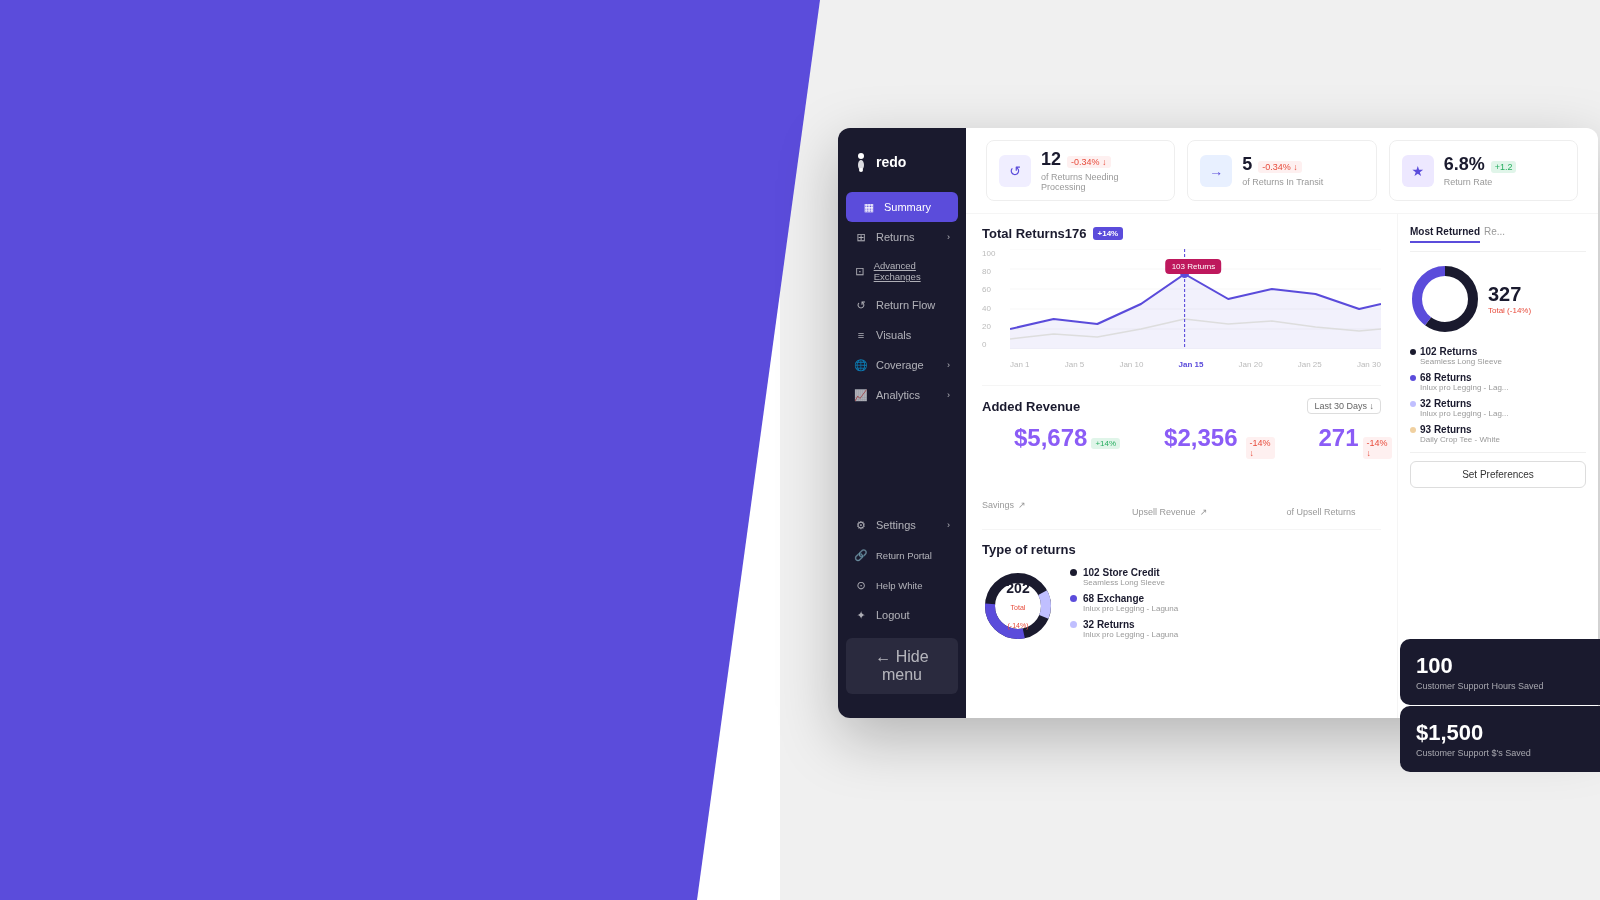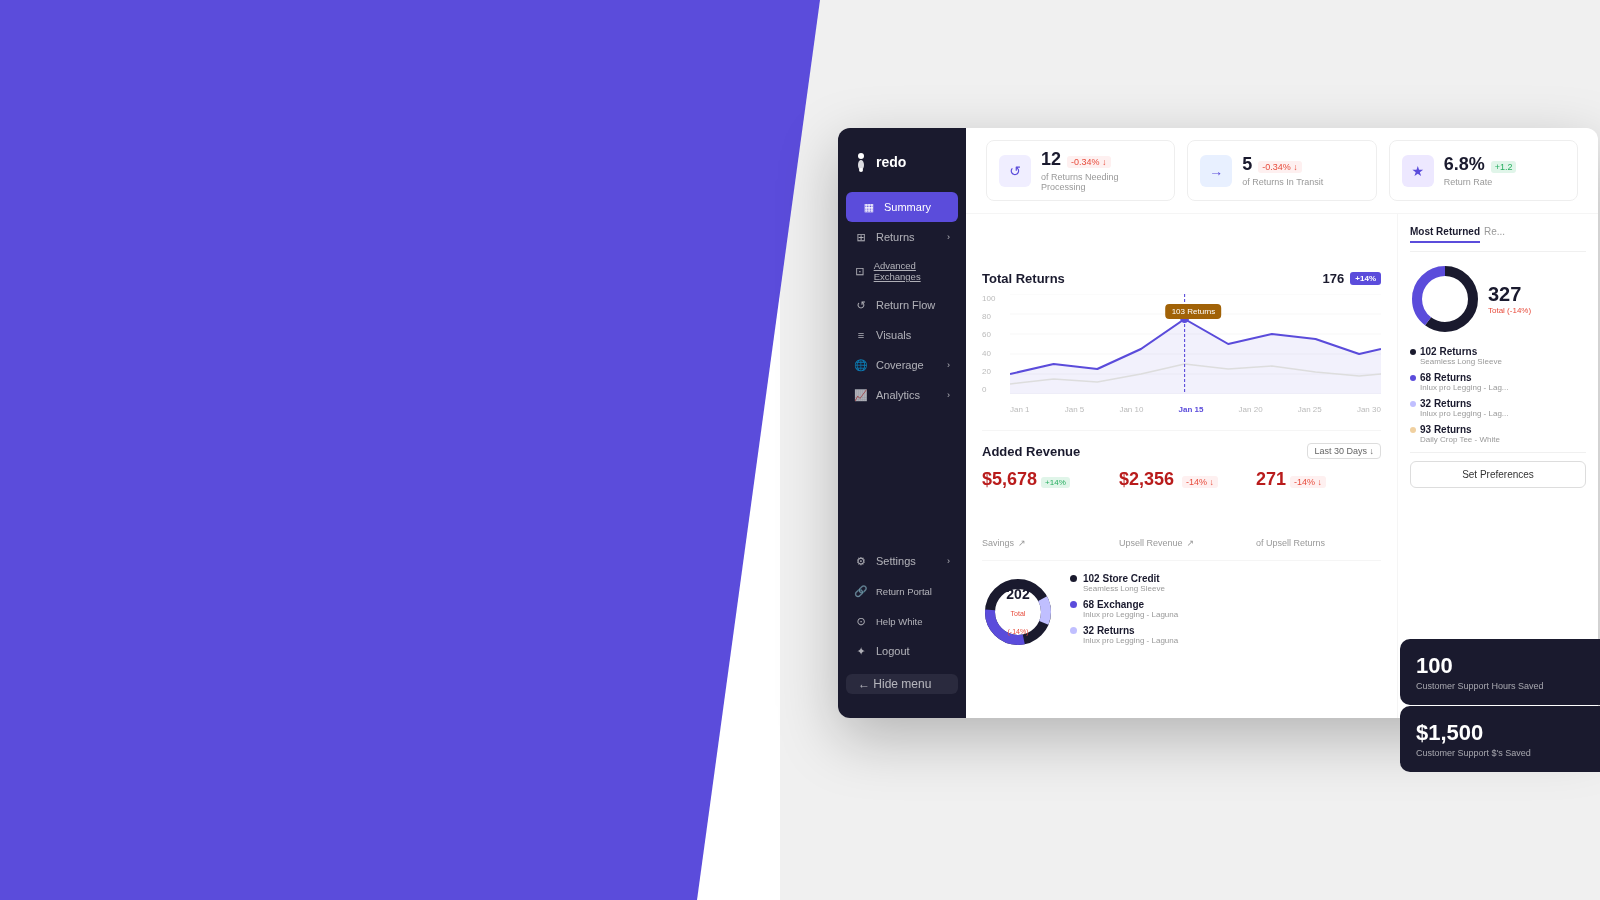--- a/index.html
+++ b/index.html
@@ -121,23 +121,23 @@
       font-size: 11px;
     }
     .nav-divider {
       flex: 1;
     }
     .hide-menu-btn {
       margin: 8px;
       background: #2a2a3e;
       border: none;
       color: rgba(255,255,255,0.65);
-      padding: 3px 12px;
+      padding: 10px 12px;
       border-radius: 6px;
-      font-size: 12px;
+      font-size: 16px;
       cursor: pointer;
       display: flex;
       align-items: center;
       gap: 6px;
       width: calc(100% - 16px);
     }
 
     
     .main-content {
       flex: 1;
@@ -247,23 +247,21 @@
       border-right: 1px solid #f5f5f5;
     }
 
     
     .chart-section {
       margin-bottom: 16px;
     }
     .chart-header {
       display: flex;
       align-items: center;
-      justify-content: space-between;
       margin-bottom: 8px;
-      margin-top: 45px;
     }
     .chart-title {
       font-size: 13px;
       font-weight: 600;
       color: #1a1a2e;
     }
     .chart-value {
       font-size: 13px;
       font-weight: 700;
       color: #1a1a2e;
@@ -305,21 +303,21 @@
       left: 28px; right: 0; bottom: 0;
       display: flex;
       justify-content: space-between;
     }
     .chart-x-label {
       font-size: 8px;
       color: #bbb;
     }
     .chart-tooltip {
       position: absolute;
-      background: #a16207;
+      background: #be185d;
       color: white;
       font-size: 8px;
       padding: 3px 6px;
       border-radius: 4px;
       top: 10px;
       left: 53%;
       transform: translateX(-50%);
       white-space: nowrap;
     }
 
@@ -347,23 +345,24 @@
       border-radius: 4px;
     }
     .revenue-cards {
       display: flex;
       gap: 12px;
     }
     .revenue-card {
       flex: 1;
     }
     .revenue-amount {
-      font-size: 18px;
+      font-size: 24px;
       font-weight: 700;
-      color: #b91c1c;
+      color: #8b5cf6;
+      margin-left: 32px;
     }
     .revenue-change {
       font-size: 9px;
       color: #e74c3c;
       background: #fef0f0;
       padding: 1px 4px;
       border-radius: 3px;
       margin-left: 4px;
     }
     .revenue-sub {
@@ -785,20 +784,21 @@
                 <span class="revenue-change">-14% ↓</span>
               </div>
               <div class="revenue-sub">
                 <span>of Upsell Returns</span>
               </div>
             </div>
           </div>
         </div>
 
         <div class="type-returns">
+          <div class="type-title">Type of returns</div>
           <div class="type-content">
             <div class="donut-chart">
               <svg width="72" height="72" viewBox="0 0 72 72">
                 <circle cx="36" cy="36" r="28" fill="none" stroke="#1a1a2e" stroke-width="10"></circle>
                 <circle cx="36" cy="36" r="28" fill="none" stroke="#5B4CDB" stroke-width="10" stroke-dasharray="52 128" stroke-dashoffset="-82" transform="rotate(-90 36 36)"></circle>
                 <circle cx="36" cy="36" r="28" fill="none" stroke="#c0bfff" stroke-width="10" stroke-dasharray="25 155" stroke-dashoffset="-30" transform="rotate(-90 36 36)"></circle>
               </svg>
               <div class="donut-center">
                 <span class="donut-value">202</span>
                 <span class="donut-label">Total (-14%)</span>

